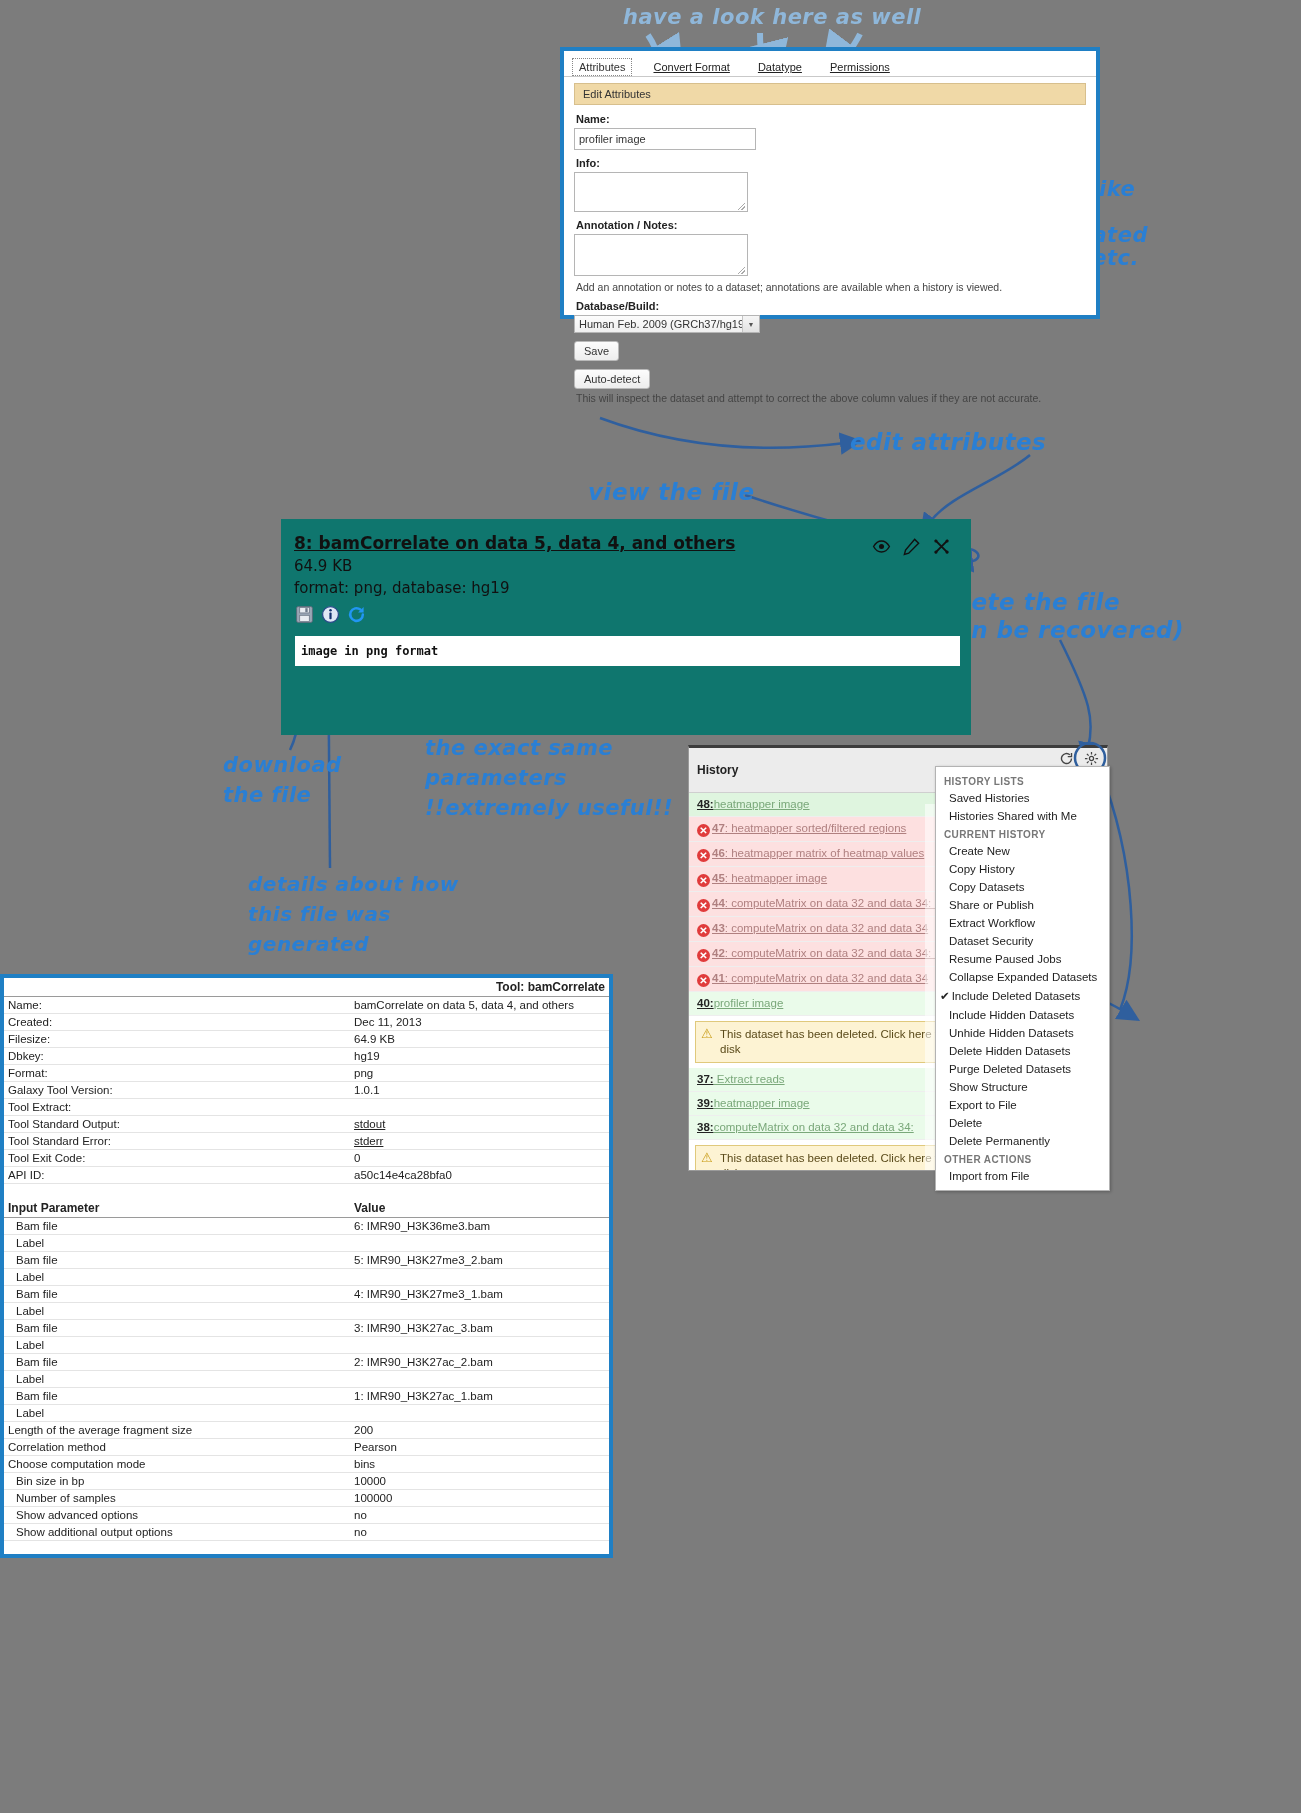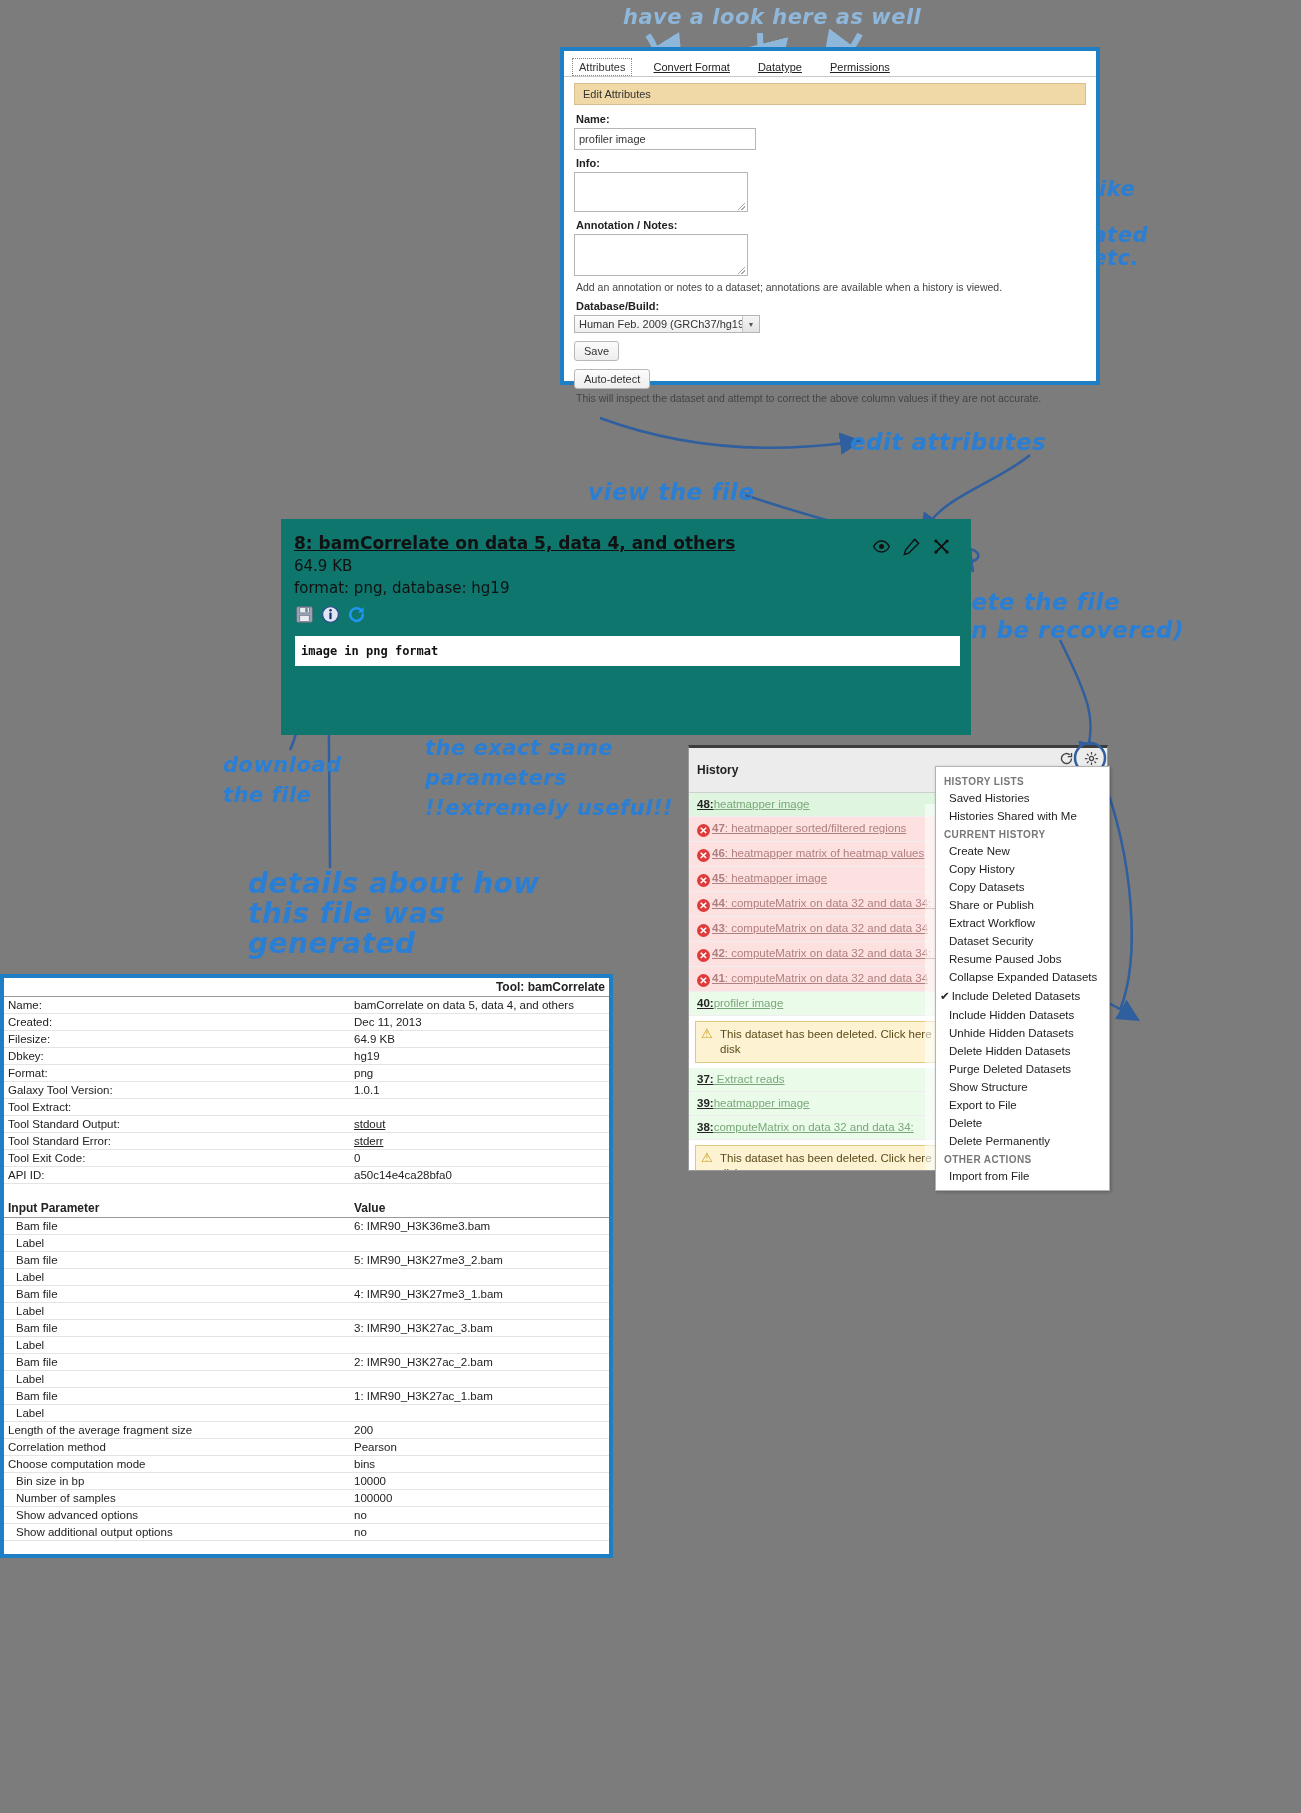--- a/index.html
+++ b/index.html
@@ -20,21 +20,21 @@
     font-weight:bold;
     font-size:21px;
     line-height:25px;
     letter-spacing:.5px;
     white-space:pre;
   }
   .hand.light{color:#8fb7da;}
 
   
   #attr-panel{
-    left:560px;top:47px;width:540px;height:338px;
+    left:560px;top:47px;width:540px;height:272px;
     background:#ffffff;
     border:4px solid #1f7fc4;
     box-sizing:border-box;
   }
   #attr-tabs{
     height:26px;border-bottom:1px solid #c9c9c9;
     padding:6px 0 0 8px;box-sizing:border-box;
     background:#fff;
     display:flex;align-items:flex-end;gap:14px;
   }
@@ -229,21 +229,21 @@
 <div class="hand" style="left:850px;top:430px;font-size:23px;">edit attributes</div>
 <div class="hand" style="left:588px;top:480px;font-size:23px;">view the file</div>
 <div class="hand" style="left:930px;top:588px;font-size:23px;line-height:28px;">delete the file
 (can be recovered)</div>
 <div class="hand" style="left:425px;top:703px;font-size:21px;line-height:30px;">re-run an analysis with
 the exact same
 parameters
 !!extremely useful!!</div>
 <div class="hand" style="left:195px;top:750px;font-size:21px;line-height:30px;margin-left:28px;">download
 the file</div>
-<div class="hand" style="left:248px;top:869px;font-size:28px;line-height:30px;">details about how
+<div class="hand" style="left:248px;top:869px;font-size:20px;line-height:30px;">details about how
 this file was
 generated</div>
 
 <div class="abs" id="attr-panel">
   <div id="attr-tabs">
     <div class="tab active">Attributes</div>
     <div class="tab link">Convert Format</div>
     <div class="tab link">Datatype</div>
     <div class="tab link">Permissions</div>
   </div>

